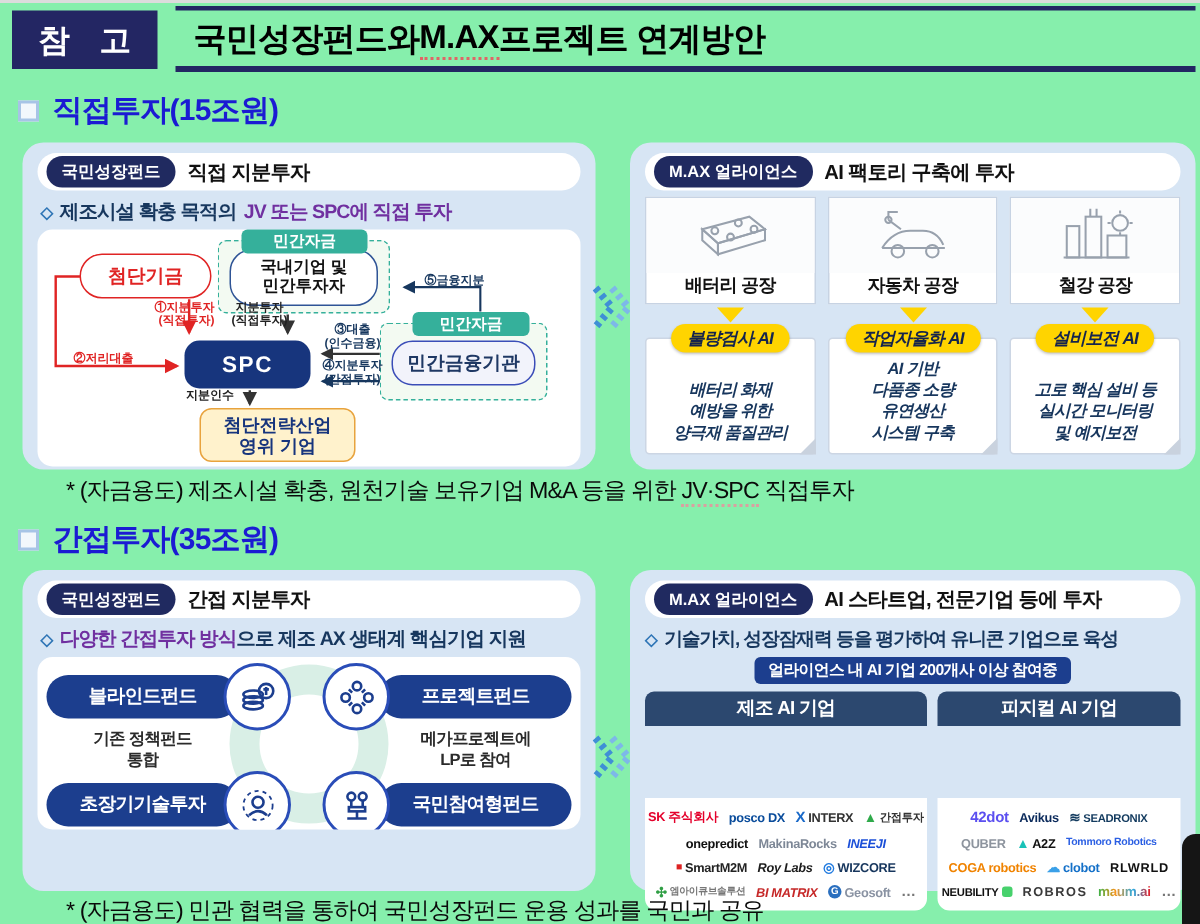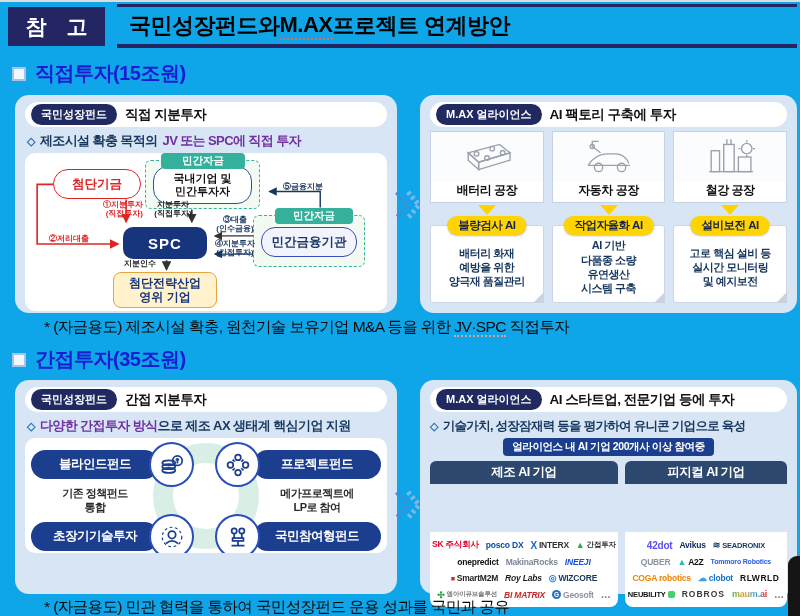--- a/index.html
+++ b/index.html
@@ -1,17 +1,17 @@
 <!DOCTYPE html>
 <html><head>
 <meta charset="utf-8">
 <style>
   * { margin:0; padding:0; box-sizing:border-box; }
   body { background:#fff; font-family:"Liberation Sans", sans-serif; }
-  .page { position:relative; width:800px; height:616px; background:#0ea5e9; overflow:hidden; border-top:2px solid #dcdcdc; }
+  .page { position:relative; width:800px; height:616px; background:#86efac; overflow:hidden; border-top:2px solid #dcdcdc; }
 
   
   .ref-badge { position:absolute; left:8px; top:5px; width:97px; height:39px; background:#232663; color:#fff;
     font-size:21px; font-weight:bold; display:flex; align-items:center; justify-content:center; letter-spacing:7px; padding-left:7px; }
   .title-bar { position:absolute; left:117px; top:2px; width:680px; height:44px; border-top:3px solid #232663;
     border-bottom:4px solid #232663; display:flex; align-items:center; padding-left:12px; font-size:22px; font-weight:bold; color:#000; letter-spacing:-0.5px; }
   .max-sp { border-bottom:2px dotted #e06666; }
 
   
   .sec-head { position:absolute; left:12px; display:flex; align-items:center; gap:9px; font-size:20px; font-weight:bold; color:#1b1bd3; letter-spacing:-0.5px; }
@@ -37,33 +37,33 @@
   .dashedbox { position:absolute; background:#f3faf2; border:1.6px dashed #35b09b; border-radius:6px; z-index:1; }
   .kbox { position:absolute; background:#fff; border:1.6px solid #2f5496; border-radius:15px; display:flex; align-items:center; justify-content:center;
     text-align:center; font-size:11px; font-weight:bold; color:#111; white-space:pre-line; line-height:1.2; z-index:2; }
   .redbox { position:absolute; background:#fff; border:1.8px solid #e02424; border-radius:16px; color:#e02424; font-size:12.5px; font-weight:bold;
     display:flex; align-items:center; justify-content:center; z-index:2; }
   .spcbox { position:absolute; background:#17357d; color:#fff; font-size:15px; font-weight:bold; border-radius:10px;
     display:flex; align-items:center; justify-content:center; letter-spacing:1px; z-index:2; }
   .finbox { position:absolute; background:#f2f3fb; border:1.6px solid #3b4db8; border-radius:14px; color:#1f3864; font-size:12.5px; font-weight:bold;
     display:flex; align-items:center; justify-content:center; z-index:2; }
   .targetbox { position:absolute; background:#fff2cc; border:1.6px solid #e8a33d; border-radius:8px; color:#17357d; font-size:12px; font-weight:bold;
-    display:flex; align-items:center; justify-content:center; text-align:center; white-space:pre-line; line-height:1.2; z-index:2; }
+    display:flex; align-items:center; justify-content:center; text-align:center; white-space:pre-line; line-height:1.2; z-index:2;margin-left:20px; }
   .dlabel { position:absolute; font-size:8px; line-height:1.15; text-align:center; white-space:pre-line; font-weight:bold; z-index:4; }
   .red { color:#e02424;text-align:right; } .navy { color:#17375e; } .blk { color:#222; }
 
   
   .fcols { display:flex; gap:8px; margin-top:4px; }
   .fcol { flex:1; display:flex; flex-direction:column; align-items:center; }
   .imgcard { width:100%; background:#fff; border:1px solid #c7d3e3; }
   .imgarea { height:50px; background:#fbfcfd; display:flex; align-items:center; justify-content:center; overflow:hidden; }
   .imglabel { text-align:center; font-size:12px; font-weight:bold; color:#111; padding:0 0 3px; letter-spacing:-0.5px; }
   .tri { width:0; height:0; border-left:9px solid transparent; border-right:9px solid transparent; border-top:10px solid #ffd400; margin:2px 0 1px; }
   .desccard { position:relative; width:100%; background:#fff; border:1px solid #ccd6e4; border-radius:3px; flex:1; min-height:78px;
-    display:flex; align-items:center; justify-content:center; padding:12px 2px 6px; margin-top:9px; }
+    display:flex; align-items:flex-end; justify-content:center; padding:12px 2px 6px; margin-top:9px;font-style:italic; }
   .desccard::after { content:""; position:absolute; right:-1px; bottom:-1px; border-bottom:11px solid #c9d2de; border-left:11px solid transparent; }
   .ypill { position:absolute; top:-10px; left:50%; transform:translateX(-50%); background:#ffd400; border-radius:12px; font-size:11.5px; font-weight:bold;
     color:#15244d; padding:2px 11px; white-space:nowrap; box-shadow:0 1px 2px rgba(0,0,0,.25); letter-spacing:-0.5px; }
   .desc { font-size:11px; font-weight:bold; color:#17365d; text-align:center; white-space:pre-line; line-height:1.3; letter-spacing:-0.5px; }
 
   
   .fundbox { position:relative; background:#fff; border-radius:10px; margin-top:3px; height:115px; overflow:hidden; }
   .ring { position:absolute; left:50%; top:50%; width:106px; height:106px; border:20px solid #d9efe6; border-radius:50%; transform:translate(-50%,-50%); }
   .fpill { position:absolute; height:29px; background:#1c3e8e; color:#fff; font-size:12.5px; font-weight:bold; border-radius:15px;
     display:flex; align-items:center; justify-content:center; letter-spacing:-0.5px; z-index:2; }

